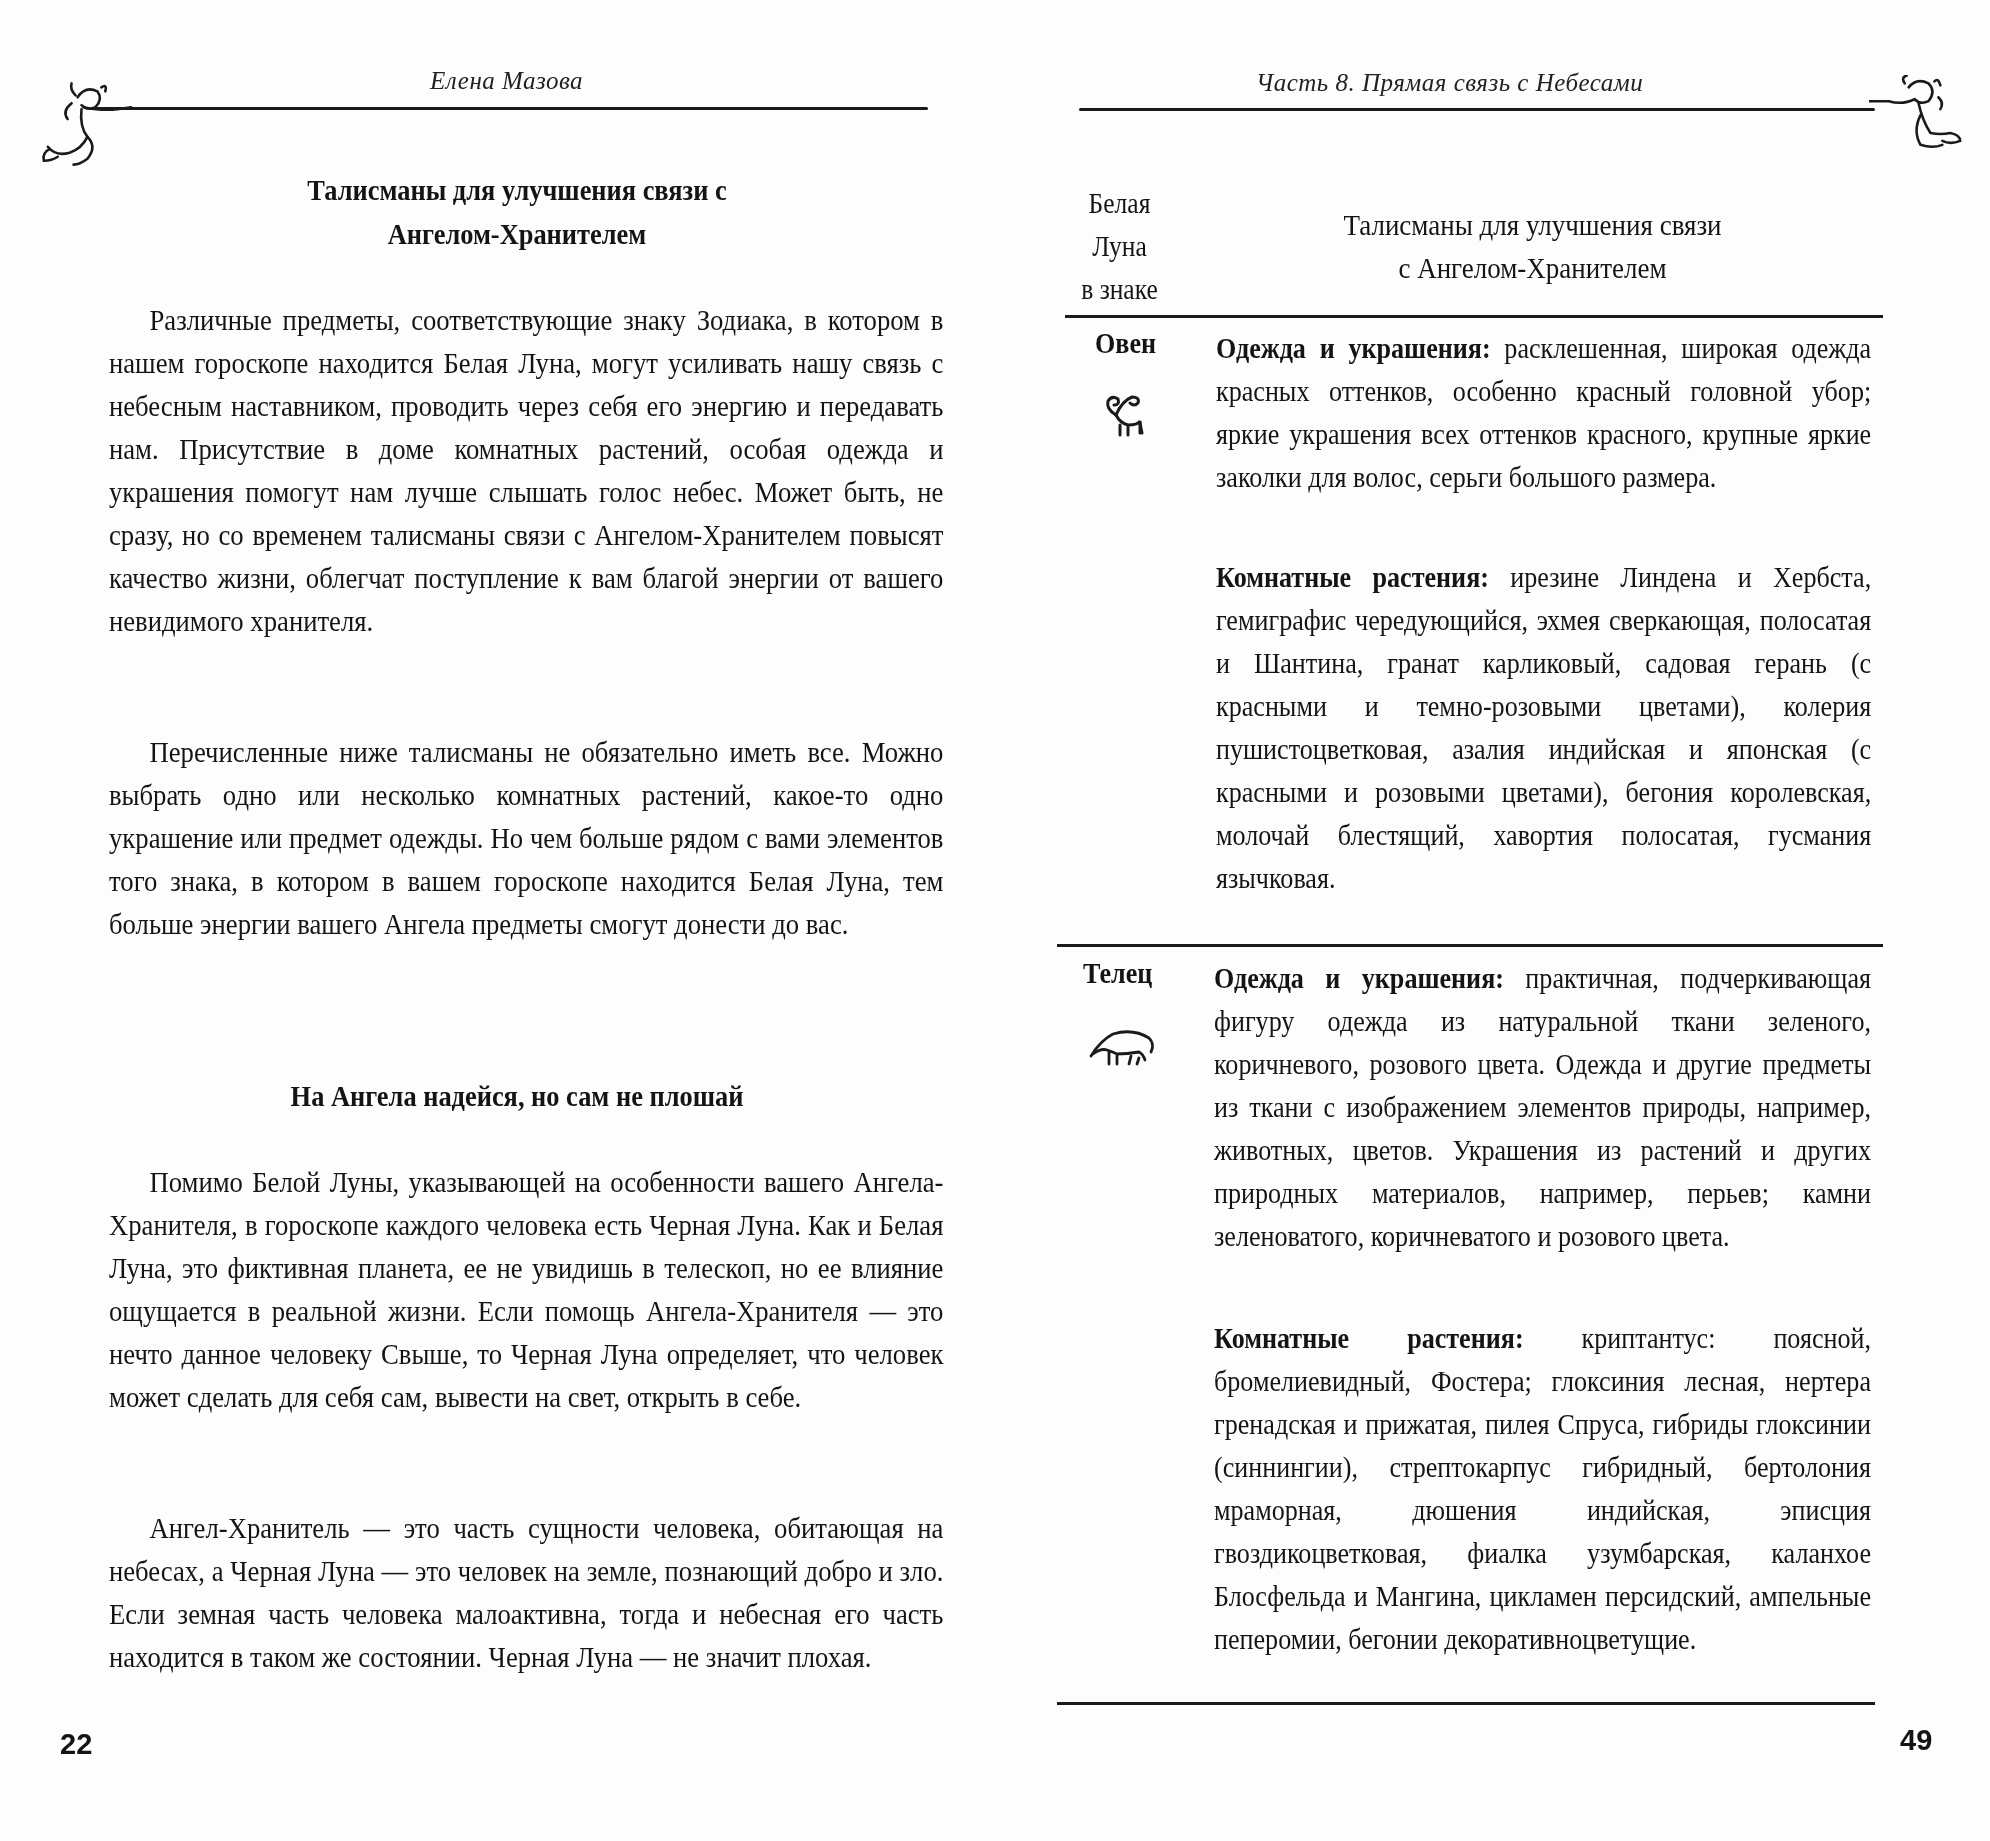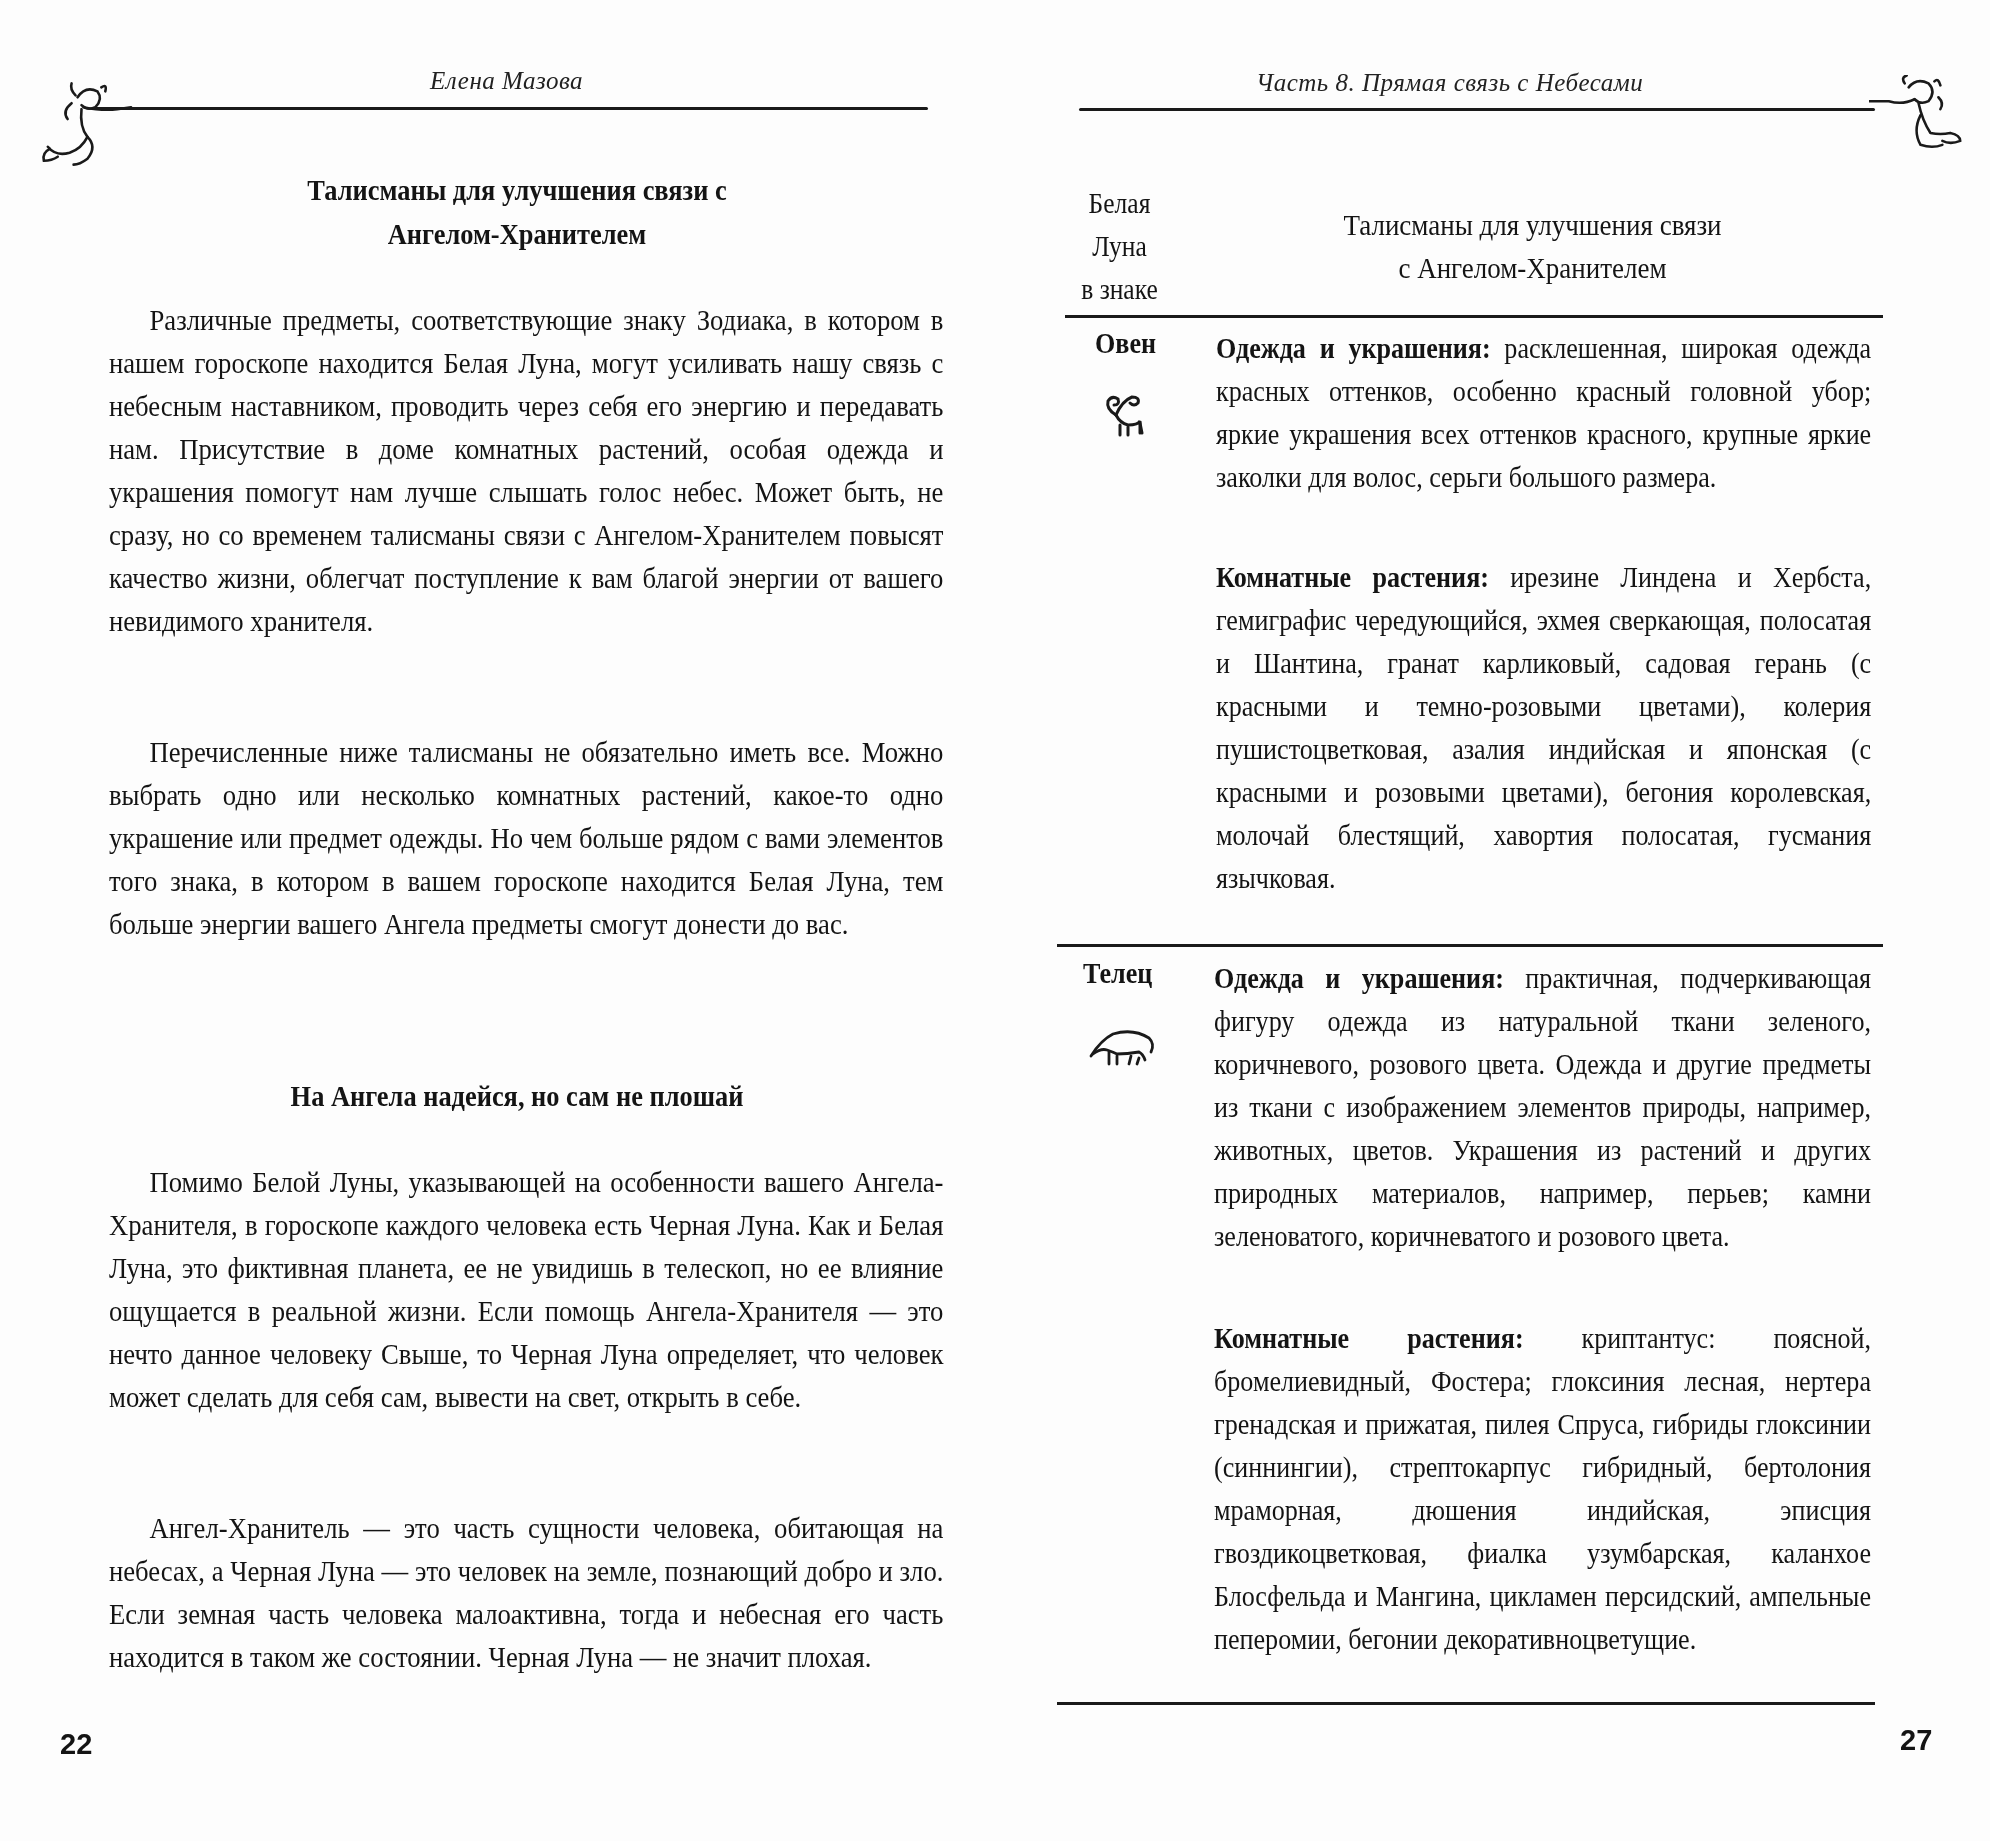--- a/index.html
+++ b/index.html
@@ -136,15 +136,15 @@
     </g>
   </svg>
   <div class="cell" style="left:219px; top:950px; width:730px;">
     <b>Одежда и украшения:</b><span> практичная, подчеркивающая фигуру одежда из натуральной ткани зеленого, коричневого, розового цвета. Одежда и другие предметы из ткани с изображением элементов природы, например, животных, цветов. Украшения из растений и других природных материалов, например, перьев; камни зеленоватого, коричневатого и розового цвета.</span>
   </div>
   <div class="cell" style="left:219px; top:1310px; width:730px;">
     <b>Комнатные растения:</b><span> криптантус: поясной, бромелиевидный, Фостера; глоксиния лесная, нертера гренадская и прижатая, пилея Спруса, гибриды глоксинии (синнингии), стрептокарпус гибридный, бертолония мраморная, дюшения индийская, эписция гвоздикоцветковая, фиалка узумбарская, каланхое Блосфельда и Мангина, цикламен персидский, ампельные пеперомии, бегонии декоративноцветущие.</span>
   </div>
   <div class="table-rule" style="left:62px; top:1695px; width:818px;"></div>
 
-  <div class="page-num" style="left:905px; top:1717px;">27</div>
+  <div class="page-num" style="left:905px; top:1717px;">49</div>
 </div>
 
 
 </body></html>

